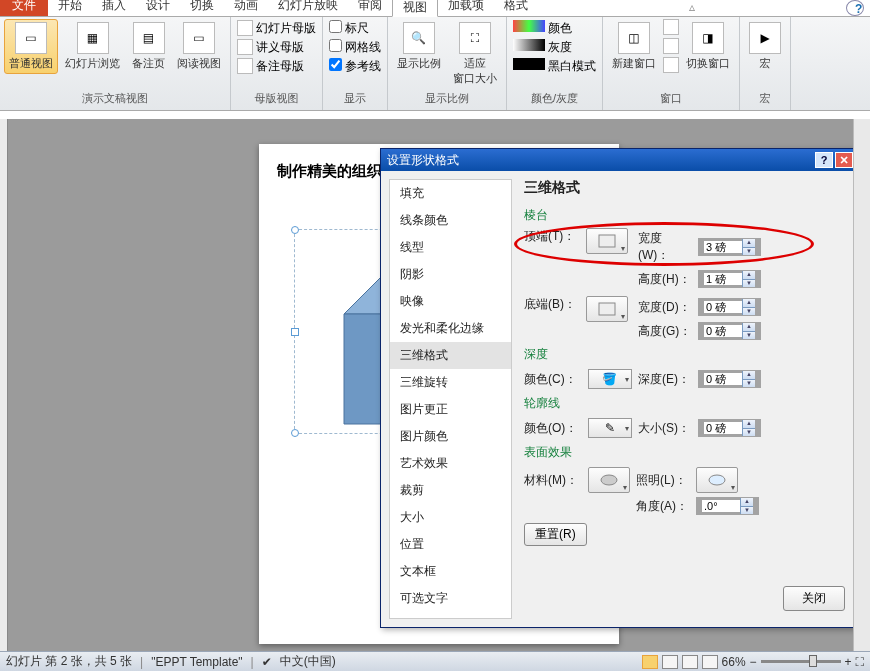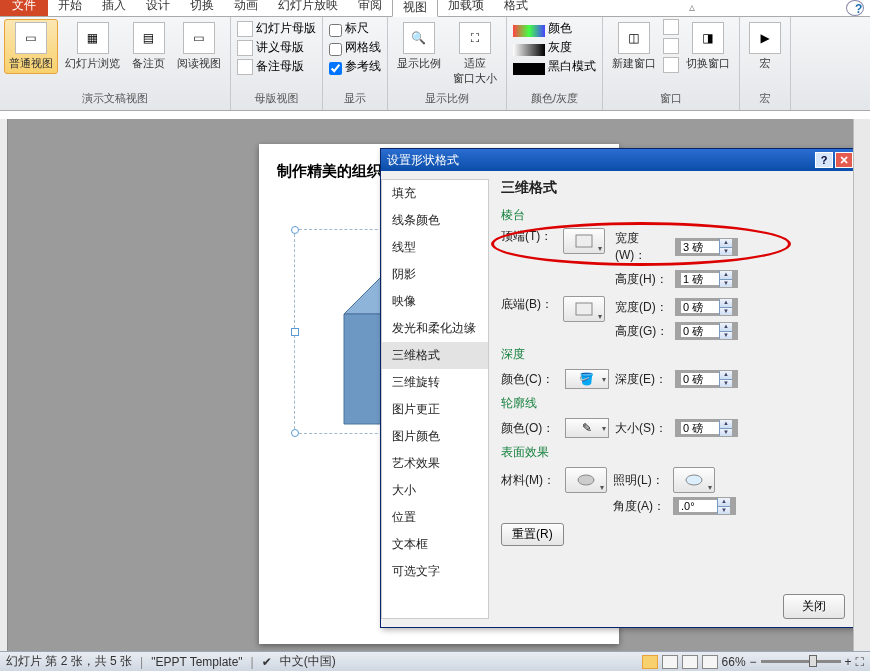--- a/index.html
+++ b/index.html
@@ -13,21 +13,21 @@
 .ribbon-body{background:linear-gradient(#f5f6f7,#e4e7ea);height:94px;display:flex;border-bottom:1px solid #aaa}
 .rgroup{border-right:1px solid #c5c9cd;display:flex;flex-direction:column;align-items:center;padding:2px 4px}
 .rgroup-items{display:flex;flex:1;gap:2px;align-items:flex-start}
 .rgroup-label{font-size:11px;color:#555;text-align:center;padding:2px 0}
 .rbtn{display:flex;flex-direction:column;align-items:center;padding:2px 4px;gap:2px;border:1px solid transparent;border-radius:3px}
 .rbtn.active{border-color:#e8a33d;background:linear-gradient(#fce7b3,#f8d16e)}
 .rbtn-icon{width:32px;height:32px;background:#fff;border:1px solid #bbb;display:flex;align-items:center;justify-content:center}
 .rbtn-icon.small{width:16px;height:16px}
 .rbtn-label{font-size:11px;color:#333;text-align:center;white-space:nowrap}
 .rcol{display:flex;flex-direction:column;gap:0}
-.rcheck{display:flex;align-items:flex-end;gap:3px;padding:1px 2px;font-size:11px}
+.rcheck{display:flex;align-items:flex-start;gap:3px;padding:1px 2px;font-size:11px}
 .rcheck input{margin:0}
 .color-swatch{width:32px;height:12px}
 .workspace{position:absolute;top:119px;left:0;right:0;bottom:20px;background:#9b9b9b;display:flex}
 .slide-thumb-panel{width:8px;background:#ebebeb;border-right:1px solid #888}
 .slide-area{flex:1;display:flex;align-items:flex-start;justify-content:center;padding:25px 20px;position:relative}
 .slide{width:360px;height:500px;background:#fff;box-shadow:0 2px 6px rgba(0,0,0,.4);padding:18px;position:relative}
 .slide-title{font-size:15px;font-weight:bold;color:#000}
 .shape-sel{position:absolute;left:35px;top:85px;width:230px;height:205px;border:1px dashed #9fb9d0}
 .handle{position:absolute;width:8px;height:8px;background:#fff;border:1px solid #5b9bd5;border-radius:50%}
 .handle.sq{border-radius:0}
@@ -36,21 +36,21 @@
 .handle.lm{left:-4px;top:50%;margin-top:-4px}.handle.rm{right:-4px;top:50%;margin-top:-4px}
 .handle.rot{left:50%;top:-20px;margin-left:-4px;background:#4caf50;border-color:#2e7d32}
 .cube{position:absolute;left:55px;top:120px}
 .cube svg{display:block}
 .dialog{position:absolute;left:380px;top:148px;width:478px;height:480px;background:#f0f0f0;border:1px solid #0a246a;box-shadow:2px 2px 6px rgba(0,0,0,.3)}
 .dlg-title{background:linear-gradient(#2b6dd1,#0a4da8);height:22px;color:#fff;display:flex;align-items:center;padding:0 4px 0 6px;font-size:12px}
 .dlg-title-text{flex:1}
 .dlg-titlebtn{width:18px;height:16px;margin-left:2px;border:1px solid #fff;background:#d5e6fb;color:#003;text-align:center;line-height:14px;font-size:11px;font-weight:bold}
 .dlg-titlebtn.close{background:#e45b4f;color:#fff}
 .dlg-body{display:flex;height:calc(100% - 22px)}
-.dlg-nav{width:108px;background:#fff;border:1px solid #ccc;margin:8px 0 8px 0;overflow:auto}
+.dlg-nav{width:123px;background:#fff;border:1px solid #ccc;margin:8px 0 8px 8px;overflow:auto}
 .dlg-nav-item{padding:5px 10px;font-size:12px;color:#222}
 .dlg-nav-item.sel{background:#e3e3e3}
 .dlg-panel{flex:1;padding:8px 12px 8px 12px;display:flex;flex-direction:column}
 .dlg-panel-title{font-size:14px;font-weight:bold;color:#222;margin-bottom:6px}
 .section-label{font-size:12px;color:#15803d;margin:4px 0}
 .row{display:flex;align-items:center;gap:6px;margin:2px 0}
 .row-label{width:58px;font-size:12px;color:#222;text-align:left}
 .bevel-btn{width:42px;height:26px;background:linear-gradient(#fdfdfd,#e5e5e5);border:1px solid #999;border-radius:2px;display:flex;align-items:center;justify-content:center;position:relative}
 .bevel-btn::after{content:"▾";position:absolute;right:2px;bottom:0;font-size:8px;color:#555}
 .prop-label{width:54px;font-size:12px;color:#222}
@@ -58,21 +58,21 @@
 .spin input{border:0;width:38px;padding:0 2px;font-size:11px;outline:none}
 .spin-btns{display:flex;flex-direction:column;width:13px}
 .spin-up,.spin-dn{height:8px;border-left:1px solid #7a9ac0;background:linear-gradient(#eef3fb,#cdddf2);font-size:6px;line-height:6px;text-align:center;color:#446}
 .spin-dn{border-top:1px solid #7a9ac0}
 .twocol{display:flex;gap:10px}
 .leftcol{display:flex;gap:4px}
 .rightcol{display:flex;flex-direction:column;gap:2px}
 .color-btn{width:44px;height:20px;border:1px solid #999;background:linear-gradient(#fdfdfd,#e5e5e5);display:flex;align-items:center;justify-content:center;position:relative}
 .color-btn::after{content:"▾";position:absolute;right:2px;font-size:8px;color:#555}
 .reset-btn{border:1px solid #888;background:linear-gradient(#fdfdfd,#e5e5e5);padding:2px 10px;border-radius:3px;font-size:12px;margin-top:6px;align-self:flex-start}
-.dlg-footer{position:absolute;bottom:8px;right:12px}
+.dlg-footer{position:absolute;bottom:16px;right:12px}
 .close-btn{border:1px solid #888;background:linear-gradient(#fdfdfd,#e5e5e5);padding:3px 18px;border-radius:3px;font-size:12px}
 .ellipse-mark{position:absolute;border:3px solid #d00;border-radius:50%;pointer-events:none}
 .statusbar{position:absolute;bottom:0;left:0;right:0;height:20px;background:linear-gradient(#e9edf2,#cfd7e2);border-top:1px solid #9aa6b7;display:flex;align-items:center;padding:0 6px;font-size:11px;color:#333;gap:8px}
 .status-sep{color:#888}
 .status-right{margin-left:auto;display:flex;align-items:center;gap:4px}
 .view-btn{width:16px;height:14px;border:1px solid #888;background:#f5f5f5}
 .view-btn.active{background:#f8d16e;border-color:#e8a33d}
 .zoom-slider{width:80px;height:3px;background:#888;position:relative}
 .zoom-thumb{position:absolute;width:8px;height:12px;background:#ddd;border:1px solid #666;top:-5px;left:48px}
 .vscroll{position:absolute;right:0;top:119px;bottom:20px;width:17px;background:#e9e9e9;border-left:1px solid #bbb}
@@ -257,20 +257,21 @@
       <div class="dlg-nav-item">线条颜色</div>
       <div class="dlg-nav-item">线型</div>
       <div class="dlg-nav-item">阴影</div>
       <div class="dlg-nav-item">映像</div>
       <div class="dlg-nav-item">发光和柔化边缘</div>
       <div class="dlg-nav-item sel">三维格式</div>
       <div class="dlg-nav-item">三维旋转</div>
       <div class="dlg-nav-item">图片更正</div>
       <div class="dlg-nav-item">图片颜色</div>
       <div class="dlg-nav-item">艺术效果</div>
+      <div class="dlg-nav-item">裁剪</div>
       <div class="dlg-nav-item">大小</div>
       <div class="dlg-nav-item">位置</div>
       <div class="dlg-nav-item">文本框</div>
       <div class="dlg-nav-item">可选文字</div>
     </div>
     <div class="dlg-panel">
       <div class="dlg-panel-title">三维格式</div>
 
       <div class="section-label">棱台</div>
       <div class="twocol" style="position:relative">

